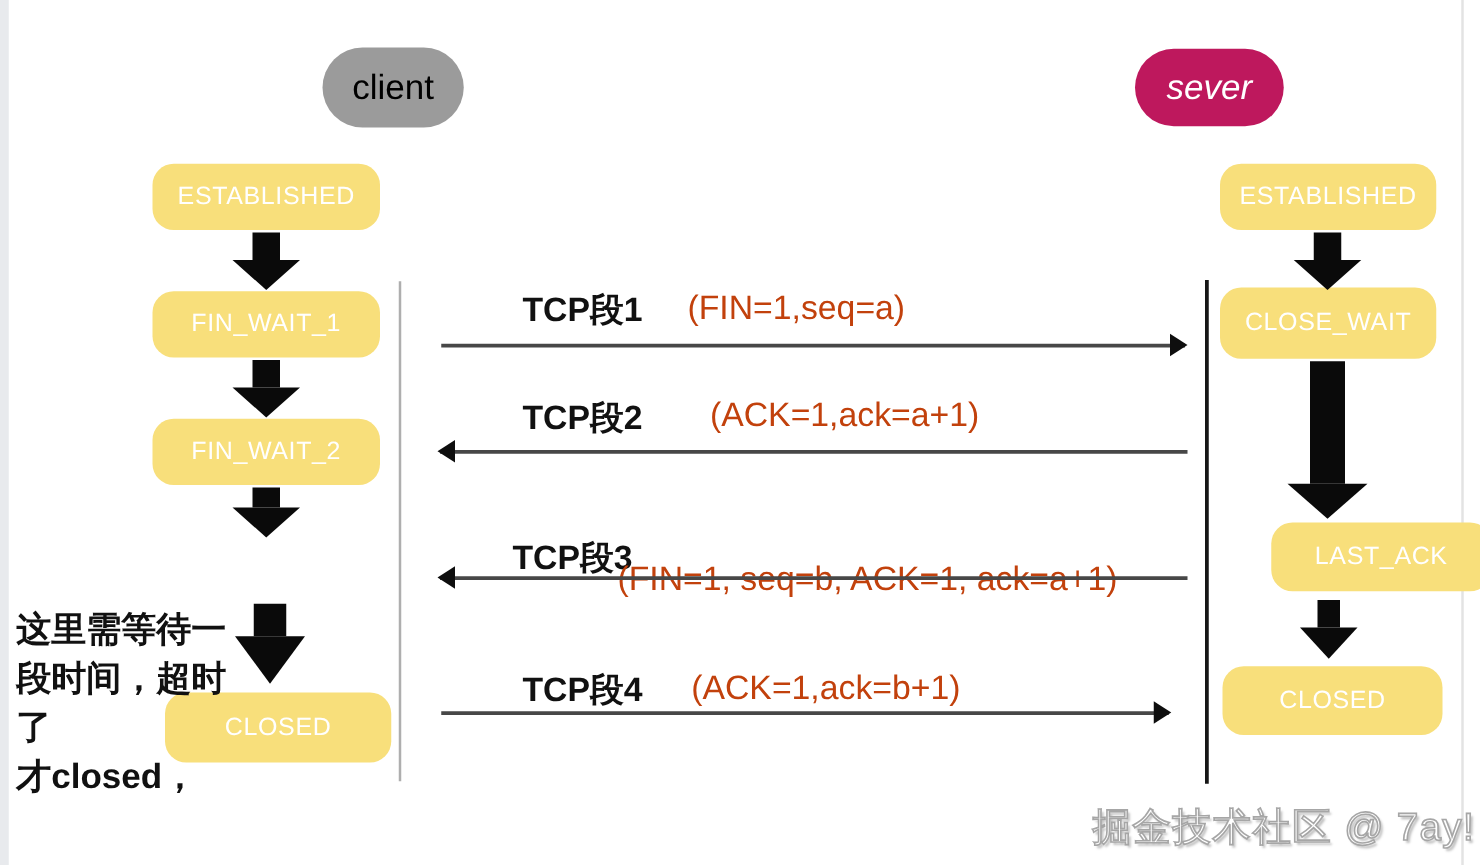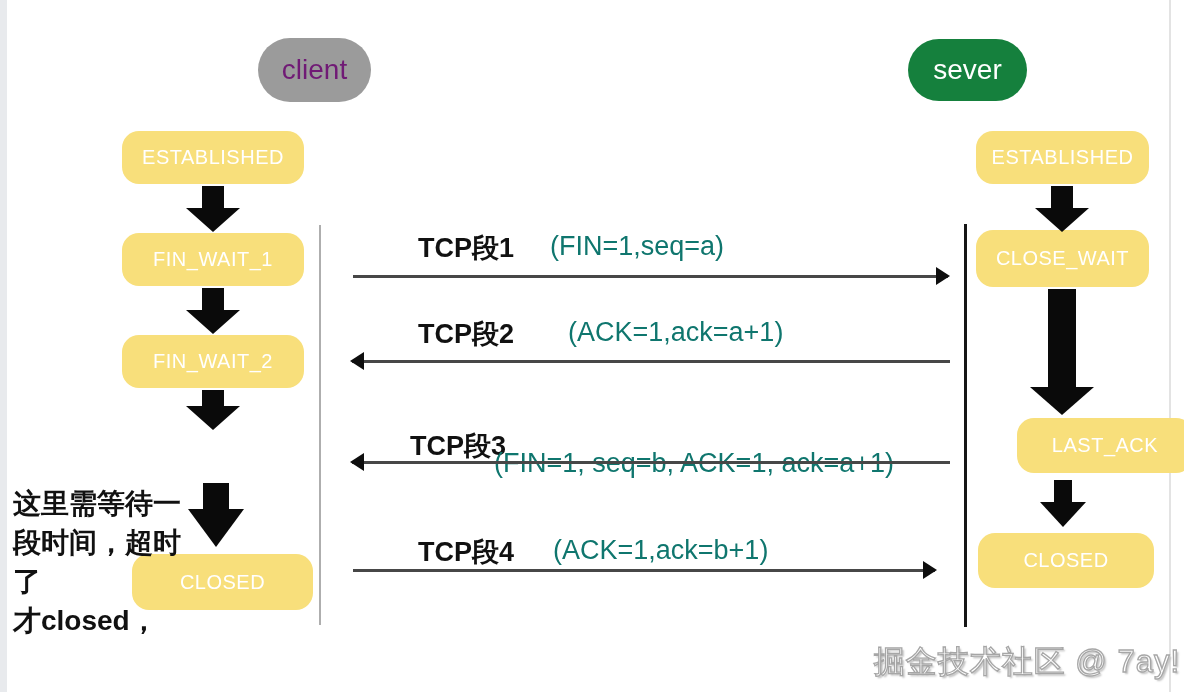--- a/index.html
+++ b/index.html
@@ -17,22 +17,22 @@
   }
   .edge-right {
     position: absolute; left: 1169px; top: 0; bottom: 0; width: 2px;
     background: #e3e3e3;
   }
   .pill {
     position: absolute; border-radius: 34px;
     display: flex; align-items: center; justify-content: center;
     font-size: 28px;
   }
-  .pill.client { left: 258px; top: 38px; width: 113px; height: 64px; background: #9b9b9b; color: #701a75; }
-  .pill.server { left: 908px; top: 39px; width: 119px; height: 62px; background: #15803d; color: #ffffff; }
+  .pill.client { left: 258px; top: 38px; width: 113px; height: 64px; background: #9b9b9b; color: #000000; }
+  .pill.server { left: 908px; top: 39px; width: 119px; height: 62px; background: #be185d; color: #ffffff; font-style: italic; }
   .state {
     position: absolute; background: #f8df7b; border-radius: 17px;
     color: #ffffff; font-size: 20px; letter-spacing: 0.5px;
     display: flex; align-items: center; justify-content: center;
     white-space: nowrap;
   }
   .st-l1 { left: 122px; top: 131px; width: 182px; height: 53px; }
   .st-l2 { left: 122px; top: 233px; width: 182px; height: 53px; }
   .st-l3 { left: 122px; top: 335px; width: 182px; height: 53px; }
   .st-l4 { left: 122px; top: 430px; width: 182px; height: 53px; }
@@ -59,21 +59,21 @@
   .head-lg { border-left: 32px solid transparent; border-right: 32px solid transparent; border-top: 28px solid #0a0a0a; }
   .stem-xs { width: 18px; height: 22px; }
   .head-xs { border-left: 23px solid transparent; border-right: 23px solid transparent; border-top: 25px solid #0a0a0a; }
   .timeline { position: absolute; }
   .tl-left  { left: 319px; top: 225px; width: 2px; height: 400px; background: #aeaeae; }
   .tl-right { left: 964px; top: 224px; width: 3px; height: 403px; background: #161616; }
   .msg-label {
     position: absolute; font-size: 27px; font-weight: 700; color: #111111; white-space: nowrap;
   }
   .msg-detail {
-    position: absolute; font-size: 27px; font-weight: 400; color: #0f766e; white-space: nowrap;
+    position: absolute; font-size: 27px; font-weight: 400; color: #c2410c; white-space: nowrap;
   }
   .harrow { position: absolute; height: 3px; background: #474747; }
   .harrow.dir-right::after {
     content: ""; position: absolute; right: -2px; top: -8px; width: 0; height: 0;
     border-left: 14px solid #0e0e0e; border-top: 9px solid transparent; border-bottom: 9px solid transparent;
   }
   .harrow.dir-left::before {
     content: ""; position: absolute; left: -2px; top: -8px; width: 0; height: 0;
     border-right: 14px solid #0e0e0e; border-top: 9px solid transparent; border-bottom: 9px solid transparent;
   }

